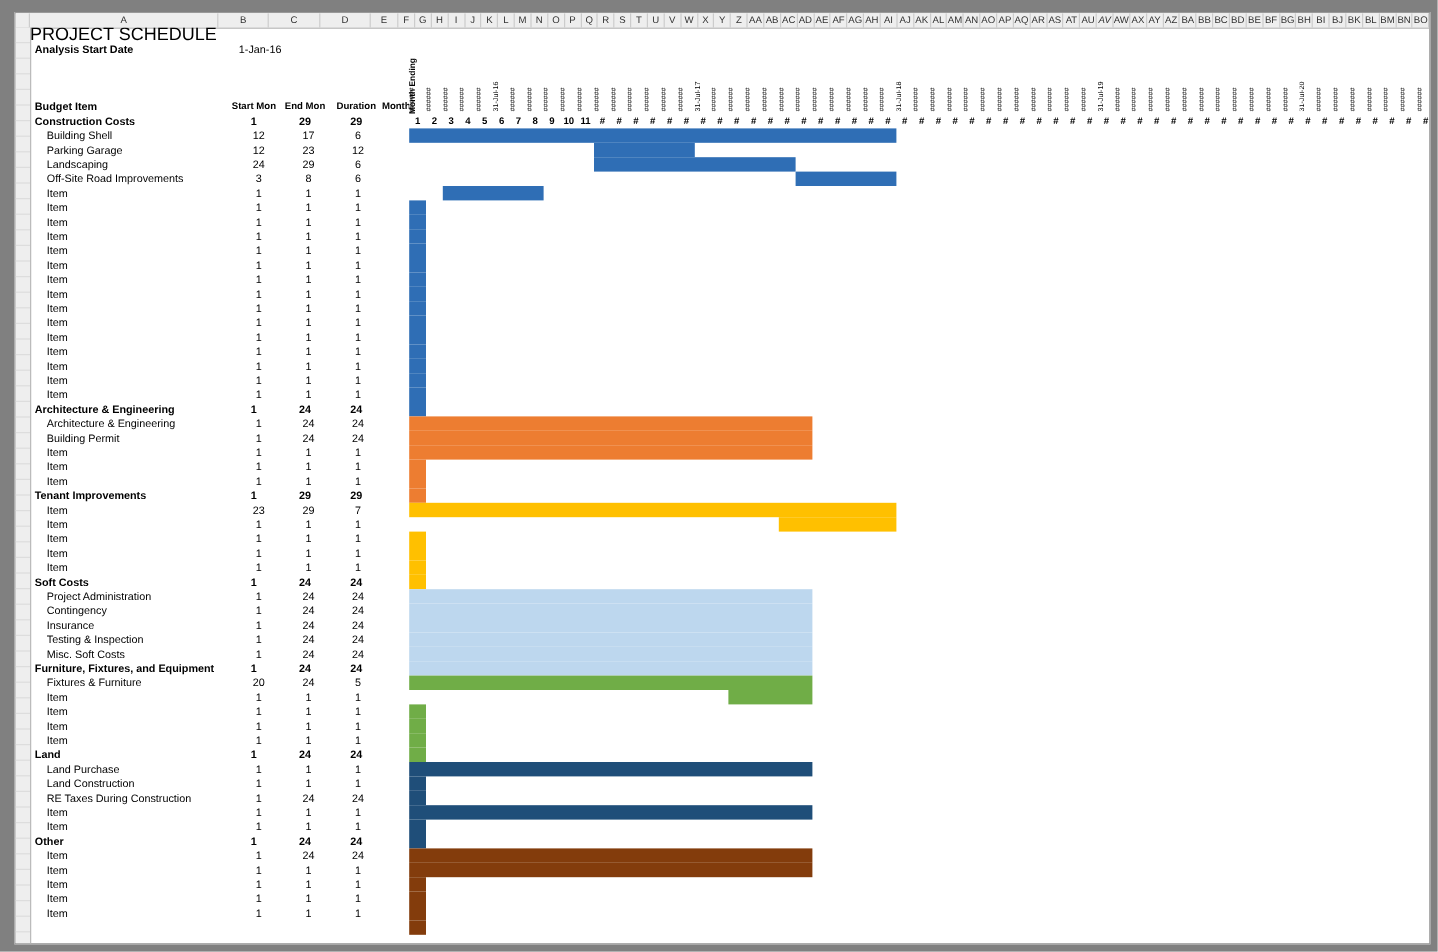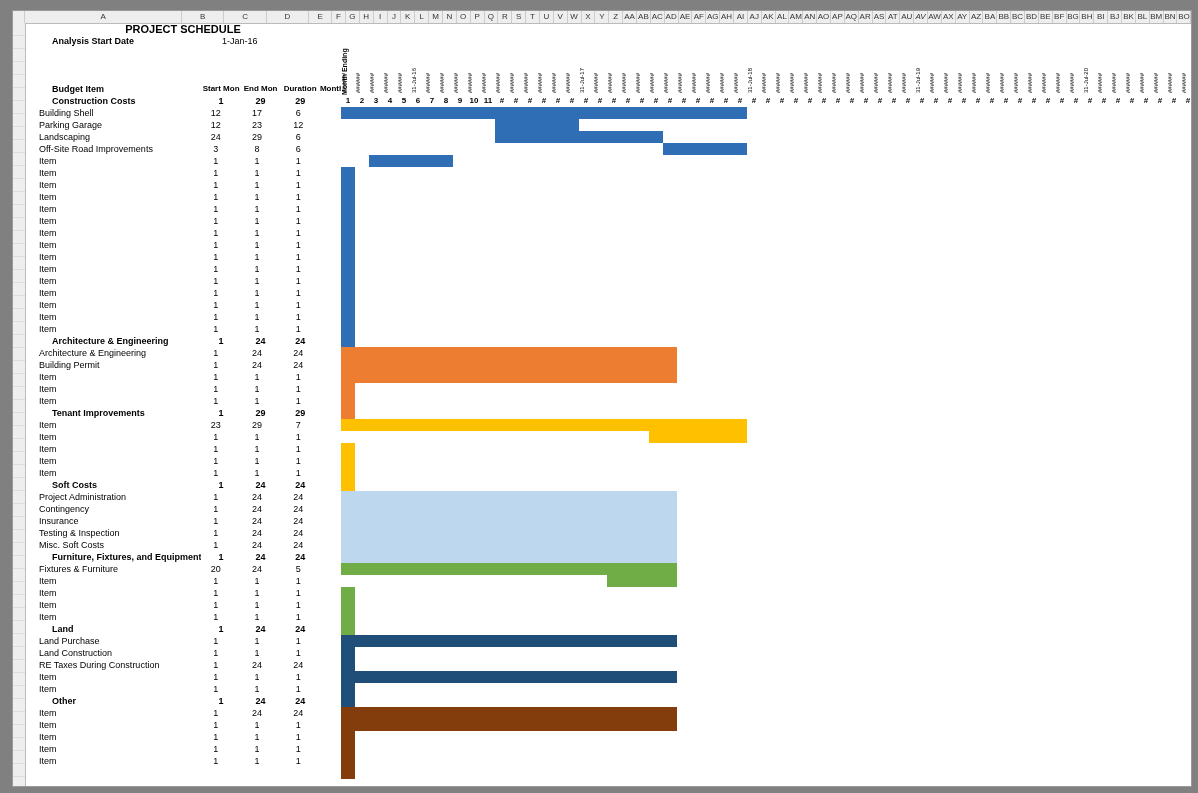--- a/index.html
+++ b/index.html
@@ -9,25 +9,25 @@
   .colhdr .ch{border-right:1px solid #ccc;text-align:center;font-size:8px;color:#333;line-height:12px;overflow:hidden;}
   .rowhdr{position:absolute;left:0;top:12px;bottom:0;width:12px;background:#eee;border-right:1px solid #bbb;}
   .rowhdr .rh{height:12px;border-bottom:1px solid #ddd;font-size:7px;color:#666;text-align:center;line-height:12px;}
   .grid{position:absolute;left:12px;top:12px;right:0;bottom:0;overflow:hidden;}
   .fixed-cols{position:absolute;left:0;top:0;width:316px;}
   .gantt-area{position:absolute;left:316px;top:0;right:0;}
   .row{height:12px;display:flex;align-items:center;}
   .cell{height:12px;line-height:12px;overflow:hidden;white-space:nowrap;}
   .c-label{width:170px;padding-left:4px;}
   .c-label.indent{padding-left:14px;}
-  .c-label.bold{font-weight:bold;margin-left:23px;}
+  .c-label.bold{font-weight:bold;}
   .c-num{width:45px;text-align:center;}
   .c-num.bold{font-weight:bold;}
   .c-monthcol{width:24px;text-align:center;}
-  .title-row{font-weight:bold;font-size:11px;text-align:center;}
+  .title-row{font-weight:normal;font-size:15px;}
   .hdr-row .cell{font-weight:bold;}
   .gantt-grid{
     background-image:
       linear-gradient(to right,#ccc 1px,transparent 1px),
       linear-gradient(to bottom,#ccc 1px,transparent 1px);
     background-size:14px 12px;
   }
   .gantt-row{position:relative;height:12px;}
   .bar{position:absolute;top:0;height:12px;}
   .month-num{position:absolute;top:0;width:14px;height:12px;text-align:center;font-size:8px;font-weight:bold;line-height:12px;}

